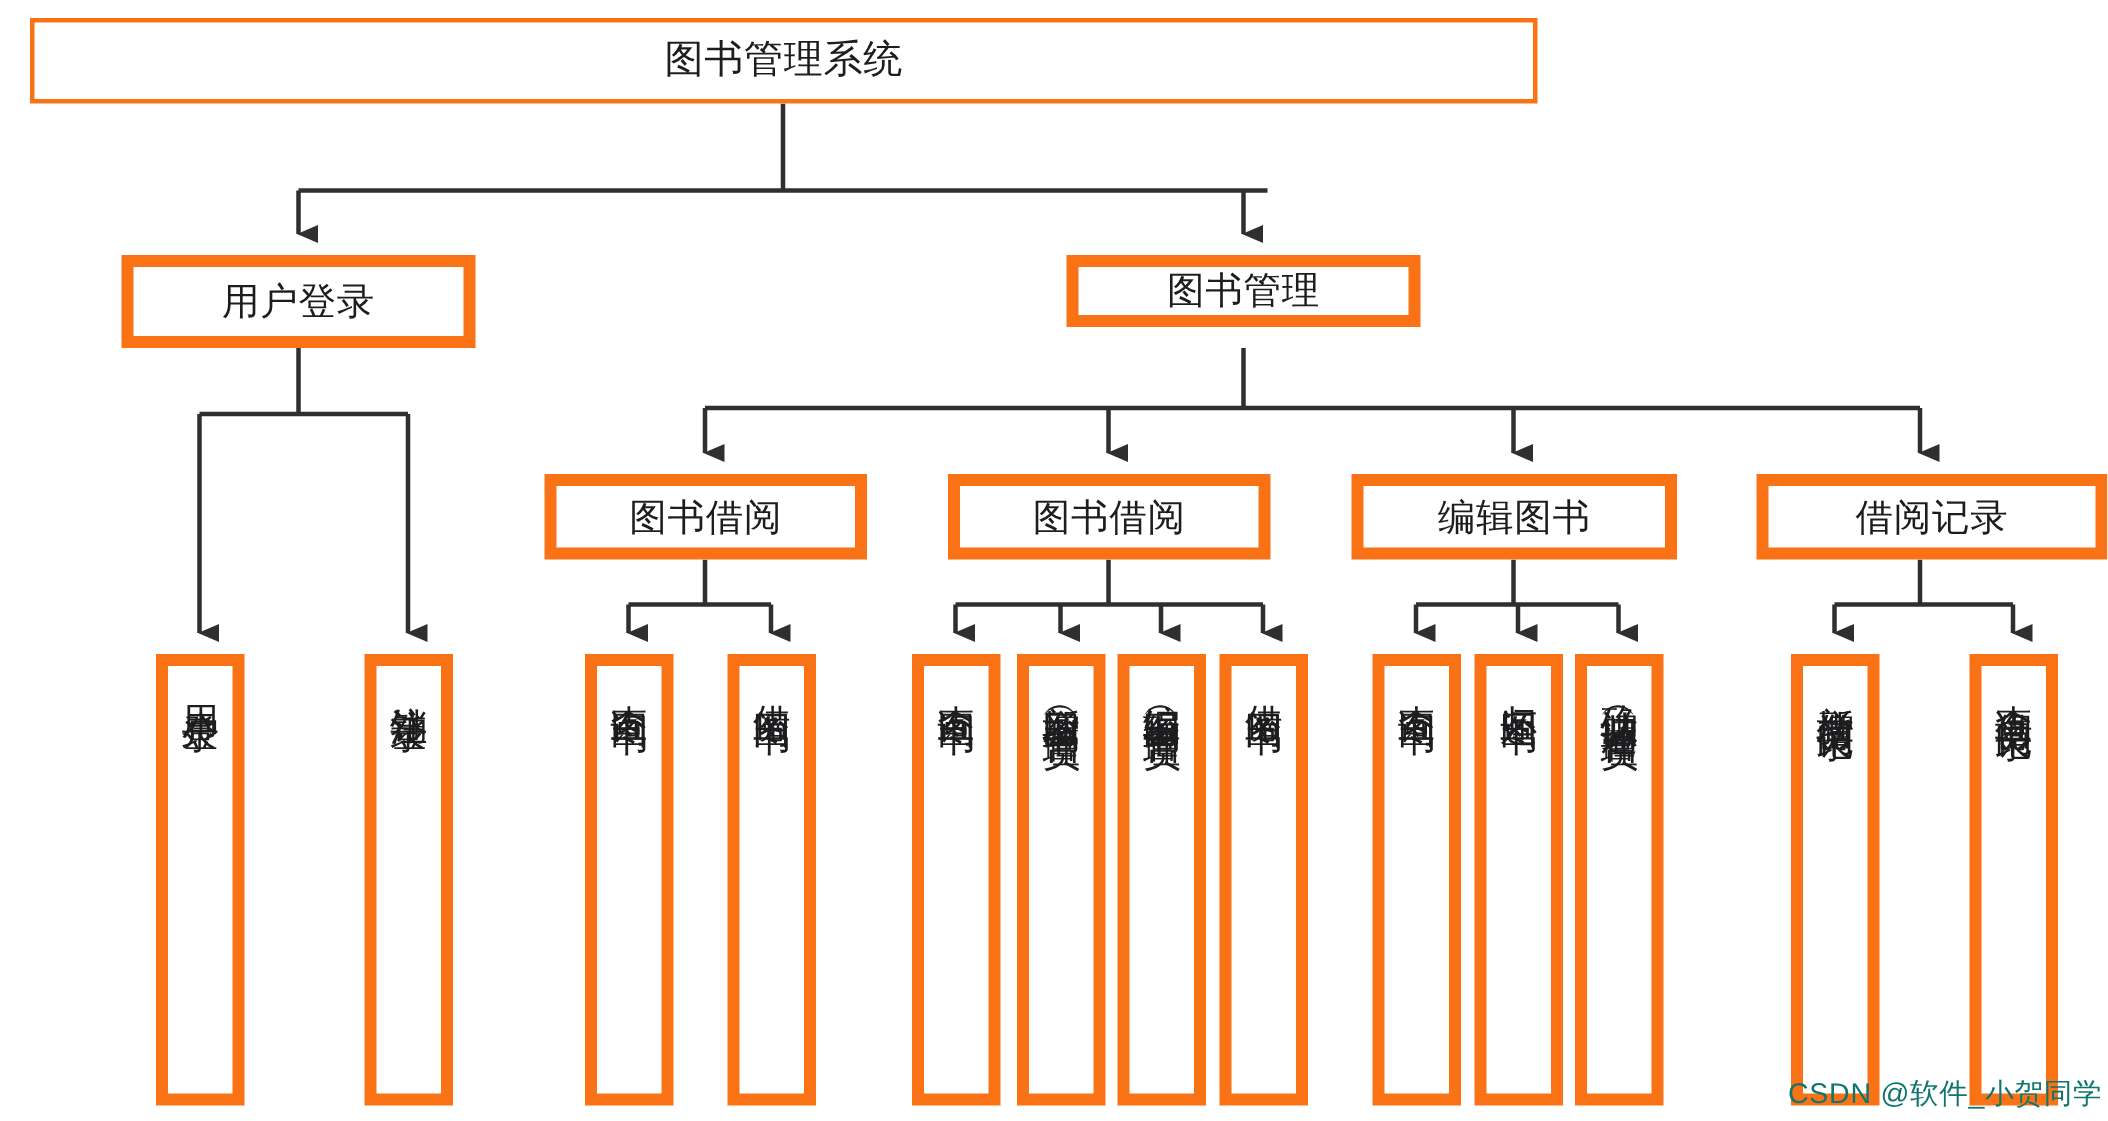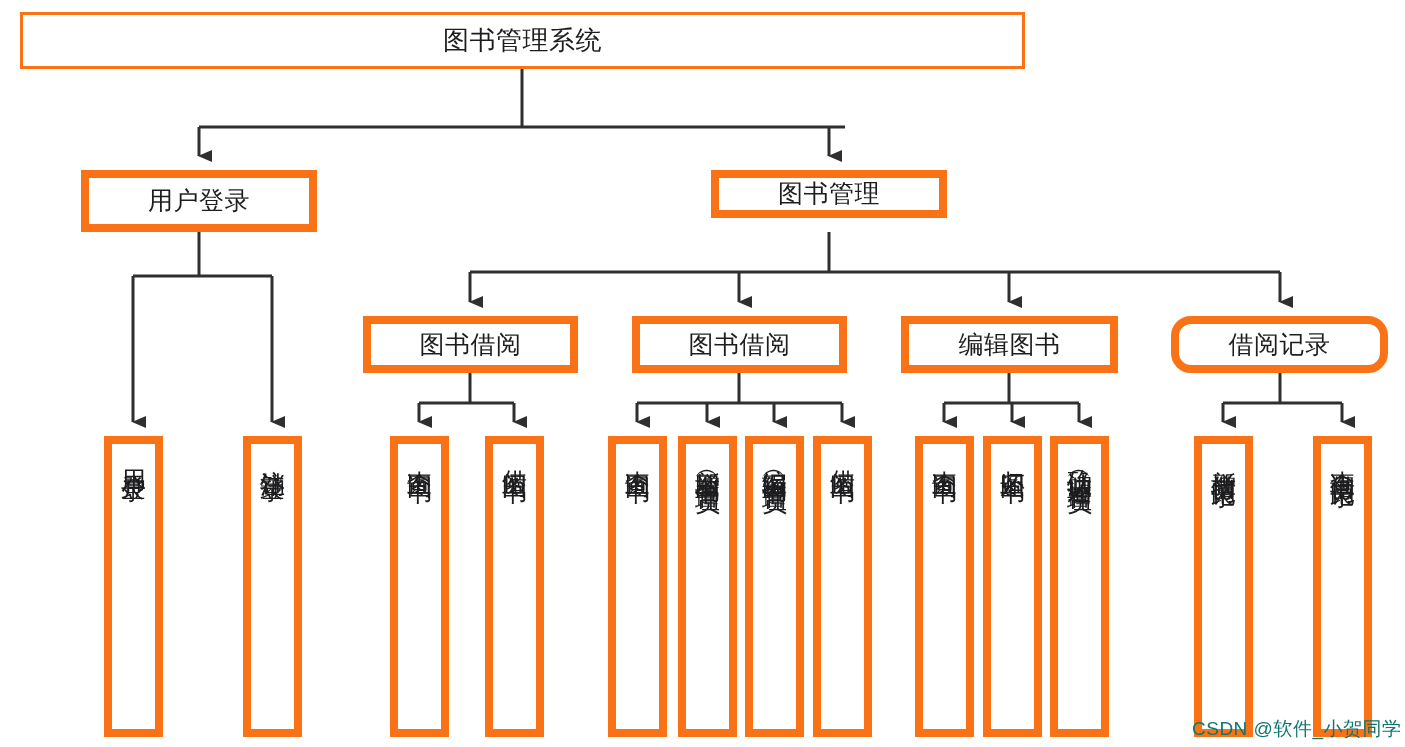--- a/index.html
+++ b/index.html
@@ -147,21 +147,21 @@
 
   <div class="node h" style="left:363px; top:316px; width:215px; height:57px;">
     <span class="lbl">图书借阅</span>
   </div>
   <div class="node h" style="left:632px; top:316px; width:215px; height:57px;">
     <span class="lbl">图书借阅</span>
   </div>
   <div class="node h" style="left:901px; top:316px; width:217px; height:57px;">
     <span class="lbl">编辑图书</span>
   </div>
-  <div class="node h" style="left:1171px; top:316px; width:217px; height:57px;border-radius:20px;">
+  <div class="node h" style="left:1171px; top:316px; width:234px; height:57px;">
     <span class="lbl">借阅记录</span>
   </div>
 
   <div class="node v" style="left:104px; top:436px; width:59px; height:301px;">
     <span class="lbl">用户登录</span>
   </div>
   <div class="node v" style="left:243px; top:436px; width:59px; height:301px;">
     <span class="lbl">注销登录</span>
   </div>
 

